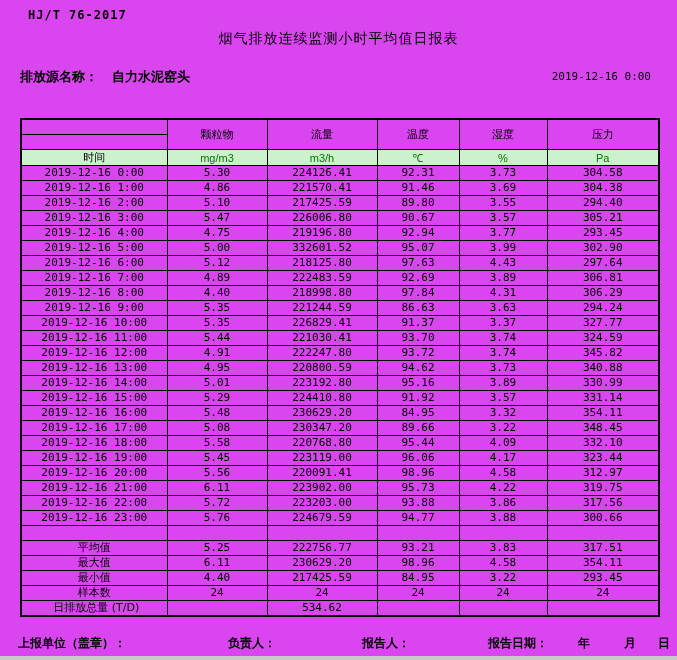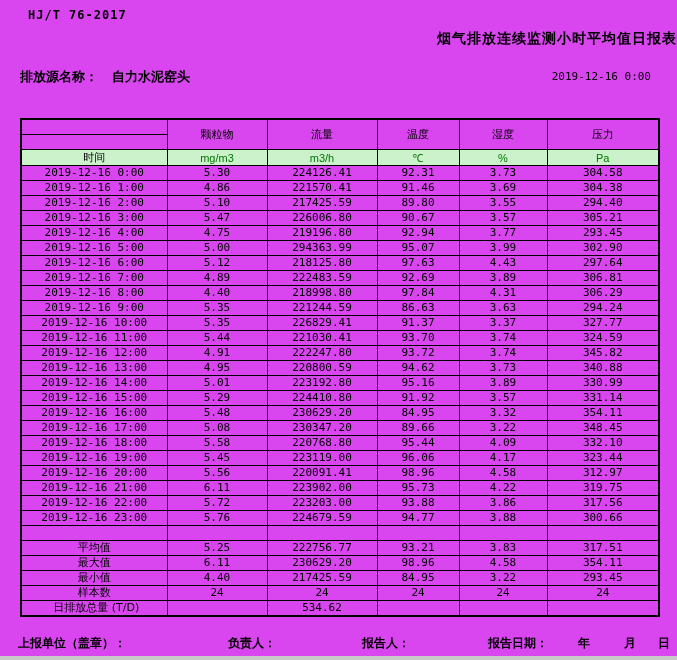--- a/index.html
+++ b/index.html
@@ -11,21 +11,21 @@
     color:#000;
     overflow:hidden;
   }
   .standard{
     position:absolute;left:28px;top:8px;
     font-family:"DejaVu Sans Mono","Liberation Mono",monospace;
     font-size:12px;font-weight:bold;letter-spacing:1px;
   }
   .title{
     position:absolute;left:0;top:30px;width:100%;
-    text-align:right;font-size:14px;font-weight:bold;letter-spacing:1px;
+    text-align:center;font-size:14px;font-weight:normal;letter-spacing:1px;
   }
   .source-line{
     position:absolute;left:20px;top:68px;
     font-size:13px;font-weight:bold;
   }
   .source-name{margin-left:14px;}
   .report-datetime{
     position:absolute;right:26px;top:70px;
     font-family:"DejaVu Sans Mono","Liberation Mono",monospace;
     font-size:11px;
@@ -155,21 +155,21 @@
           <td class="c-time">2019-12-16 4:00</td>
           <td class="c-num">4.75</td>
           <td class="c-num">219196.80</td>
           <td class="c-num">92.94</td>
           <td class="c-num">3.77</td>
           <td class="c-num">293.45</td>
         </tr>
         <tr>
           <td class="c-time">2019-12-16 5:00</td>
           <td class="c-num">5.00</td>
-          <td class="c-num">294363.99</td>
+          <td class="c-num">332601.52</td>
           <td class="c-num">95.07</td>
           <td class="c-num">3.99</td>
           <td class="c-num">302.90</td>
         </tr>
         <tr>
           <td class="c-time">2019-12-16 6:00</td>
           <td class="c-num">5.12</td>
           <td class="c-num">218125.80</td>
           <td class="c-num">97.63</td>
           <td class="c-num">4.43</td>

